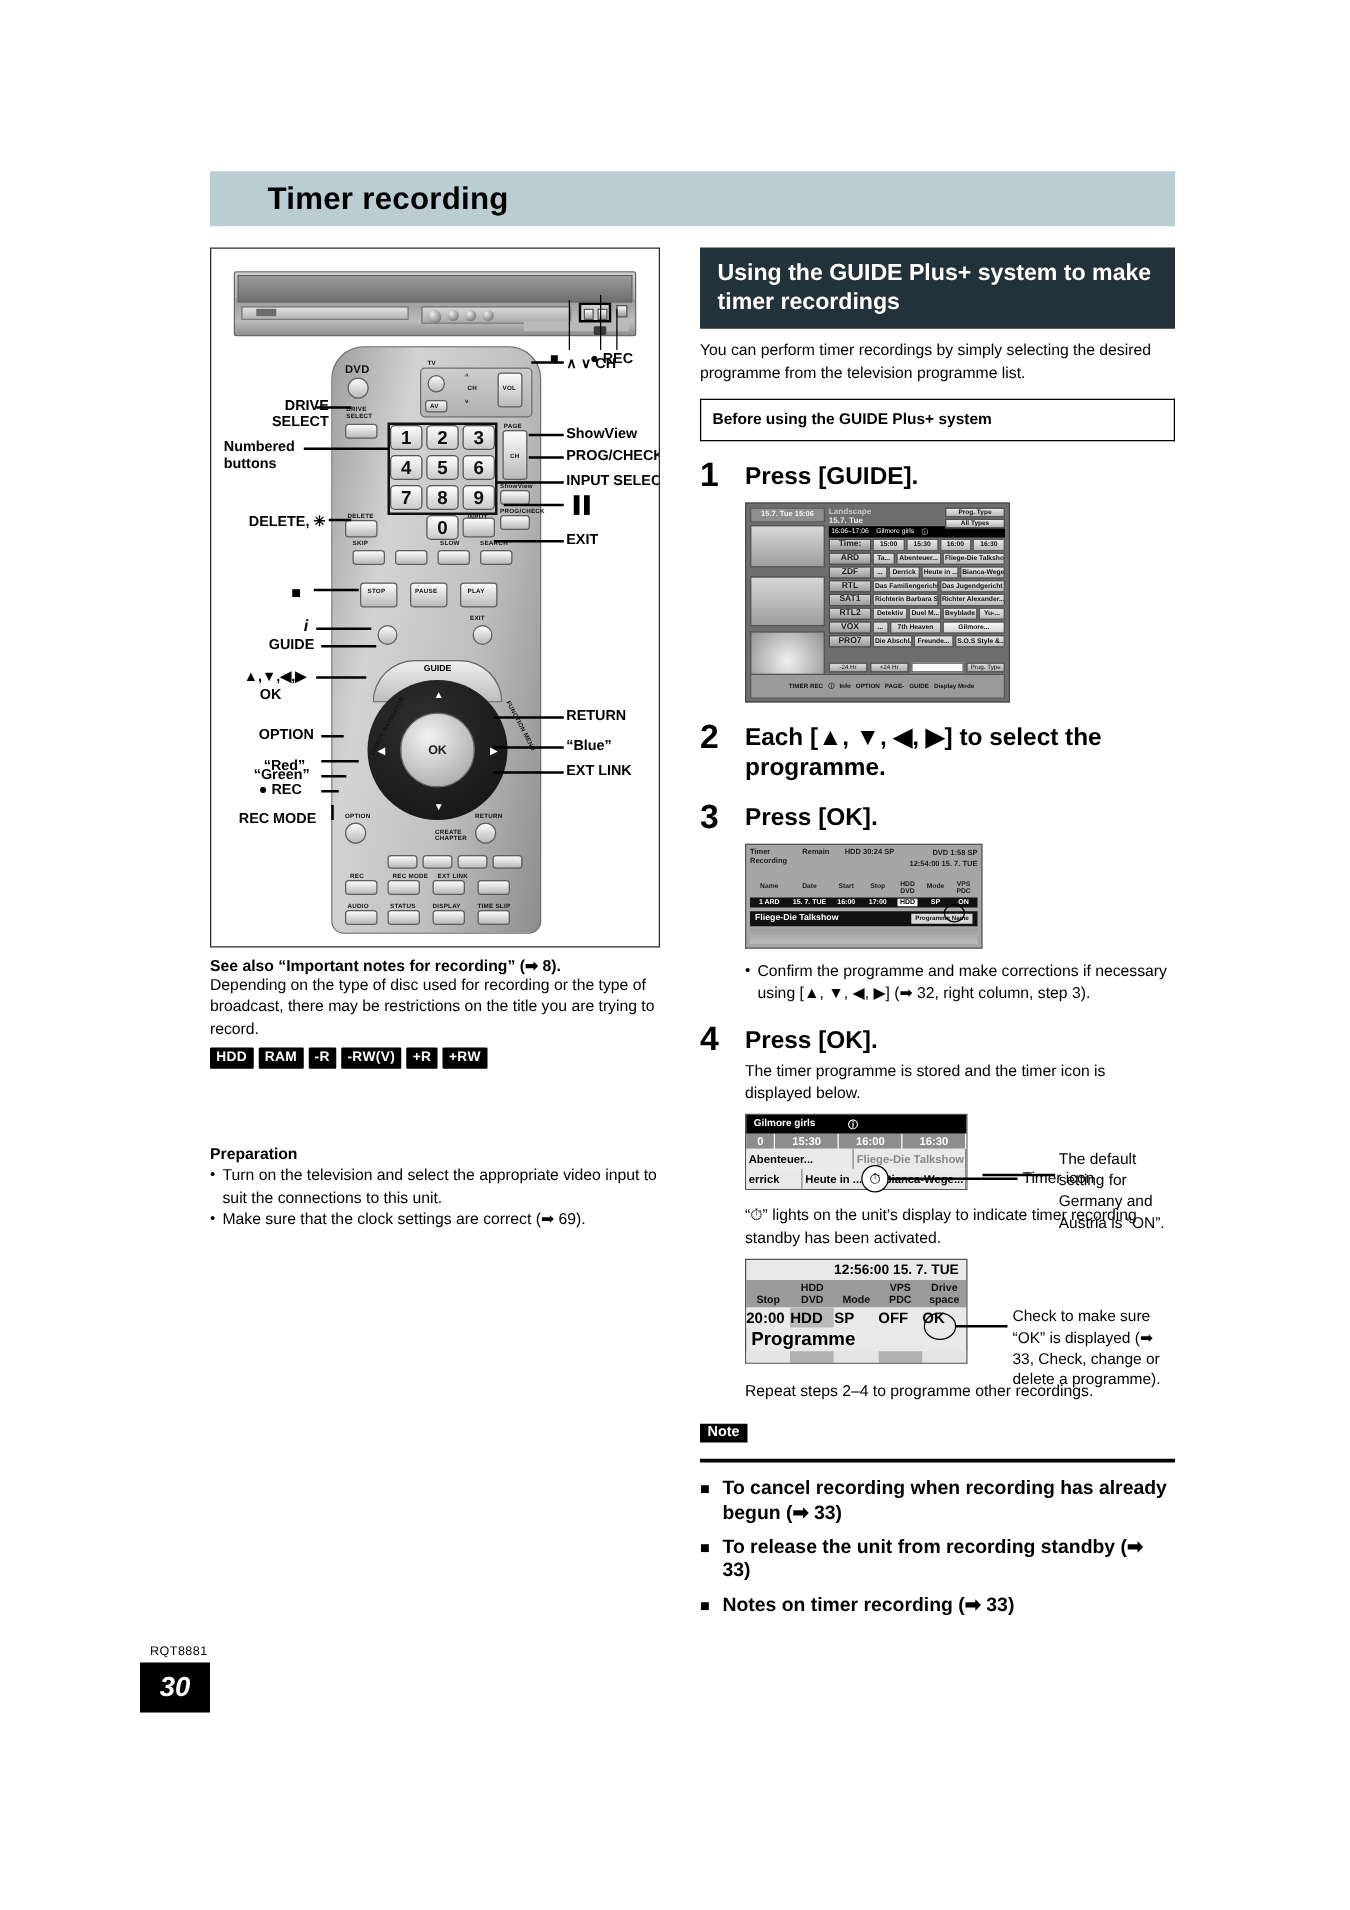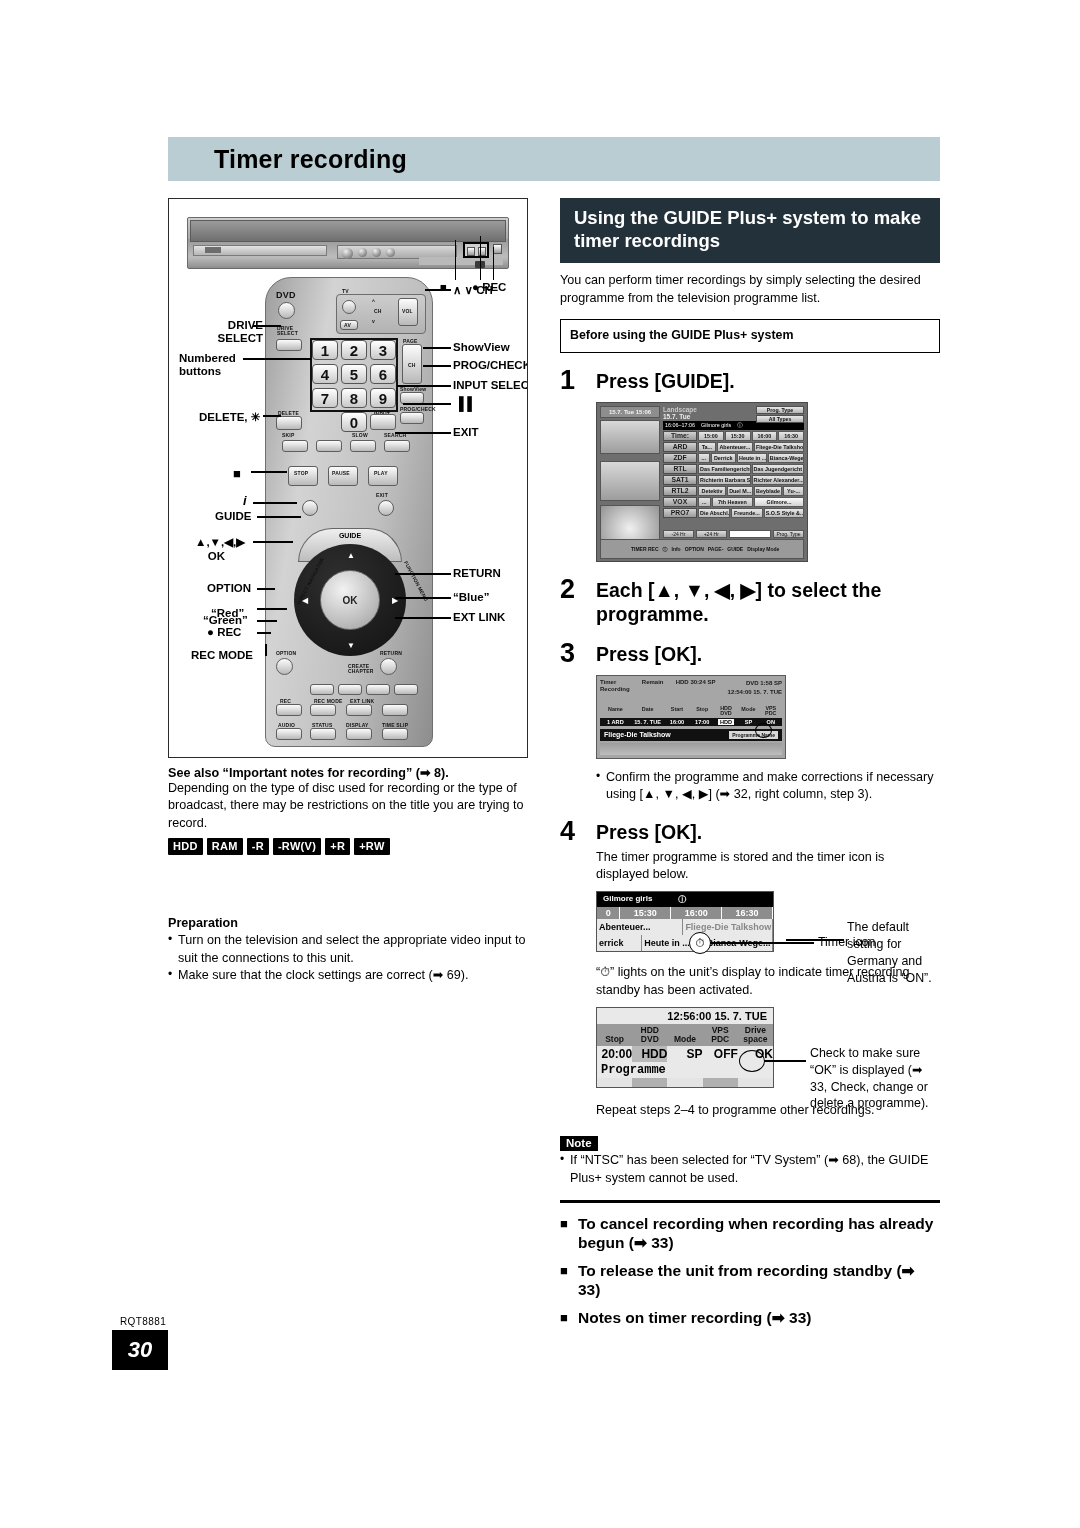--- a/index.html
+++ b/index.html
@@ -146,22 +146,22 @@
   .mini .times div{flex:1;border-right:1px solid #fff;color:#fff;font-size:9px;font-weight:bold;text-align:center;padding:1px 0;}
   .mini .progs{display:flex;background:#e9e9e9;}
   .mini .progs div{flex:1;border-right:1px solid #888;font-size:9px;font-weight:bold;padding:3px 2px;white-space:nowrap;overflow:hidden;}
 
   
   .vfd{position:relative;width:178px;background:#e9e9e9;border:1px solid #555;margin:8px 0 0 36px;}
   .vfd .r1{text-align:right;font-size:11px;font-weight:bold;padding:2px 6px;}
   .vfd .r2{display:flex;background:#9a9a9a;color:#111;font-size:8.5px;font-weight:bold;}
   .vfd .r2 div{flex:1;text-align:center;line-height:1.05;padding:2px 0;}
   .vfd .r3{display:flex;font-size:12px;font-weight:bold;background:#e9e9e9;}
-  .vfd .r3 div{flex:1;text-align:right;padding:1px 0;}
-  .vfd .r4{font-size:12px;font-weight:bold;padding:1px 4px;font-family:Liberation Mono, monospace;}
+  .vfd .r3 div{flex:1;text-align:left;padding:1px 0;}
+  .vfd .r4{font-size:15px;font-weight:bold;padding:1px 4px;}
   .vfd .r5{display:flex;height:9px;}
   .vfd .r5 div{flex:1;}
 
   .note-badge{display:inline-block;background:#000;color:#fff;font-size:11.5px;font-weight:bold;padding:1px 6px 2px;}
   .rule{border:0;border-top:3px solid #000;margin:13px 0 11px;}
   .sq-item{display:flex;font-size:15.5px;font-weight:bold;line-height:1.25;margin-bottom:8px;}
   .sq{flex:0 0 18px;font-size:13px;padding-top:2px;}
 
   
   #footer-code{position:absolute;left:120px;top:1316px;font-size:10px;letter-spacing:.4px;}
@@ -612,23 +612,20 @@
         <div class="circ-ann" style="left:142px;top:42px;width:26px;height:22px;"></div>
       </div>
       <div class="callout-line" style="position:absolute;left:204px;top:53px;width:42px;height:1.5px;"></div>
       <div class="ann-txt" style="position:absolute;left:250px;top:38px;width:132px;">Check to make sure “OK” is displayed (➡ 33, Check, change or delete a programme).</div>
     </div>
 
     <div class="body-txt" style="margin:14px 0 0 36px;">Repeat steps 2–4 to programme other recordings.</div>
 
     <div style="margin-top:14px;">
       <span class="note-badge">Note</span>
-      <ul class="dots" style="font-size:12.6px;line-height:1.38;margin-top:1px;">
-        <li>If “NTSC” has been selected for “TV System” (➡ 68), the GUIDE Plus+ system cannot be used.</li>
-      </ul>
     </div>
 
     <hr class="rule">
 
     <div class="sq-item">
       <span class="sq">■</span>
       <span>To cancel recording when recording has already begun (➡ 33)</span>
     </div>
     <div class="sq-item">
       <span class="sq">■</span>

